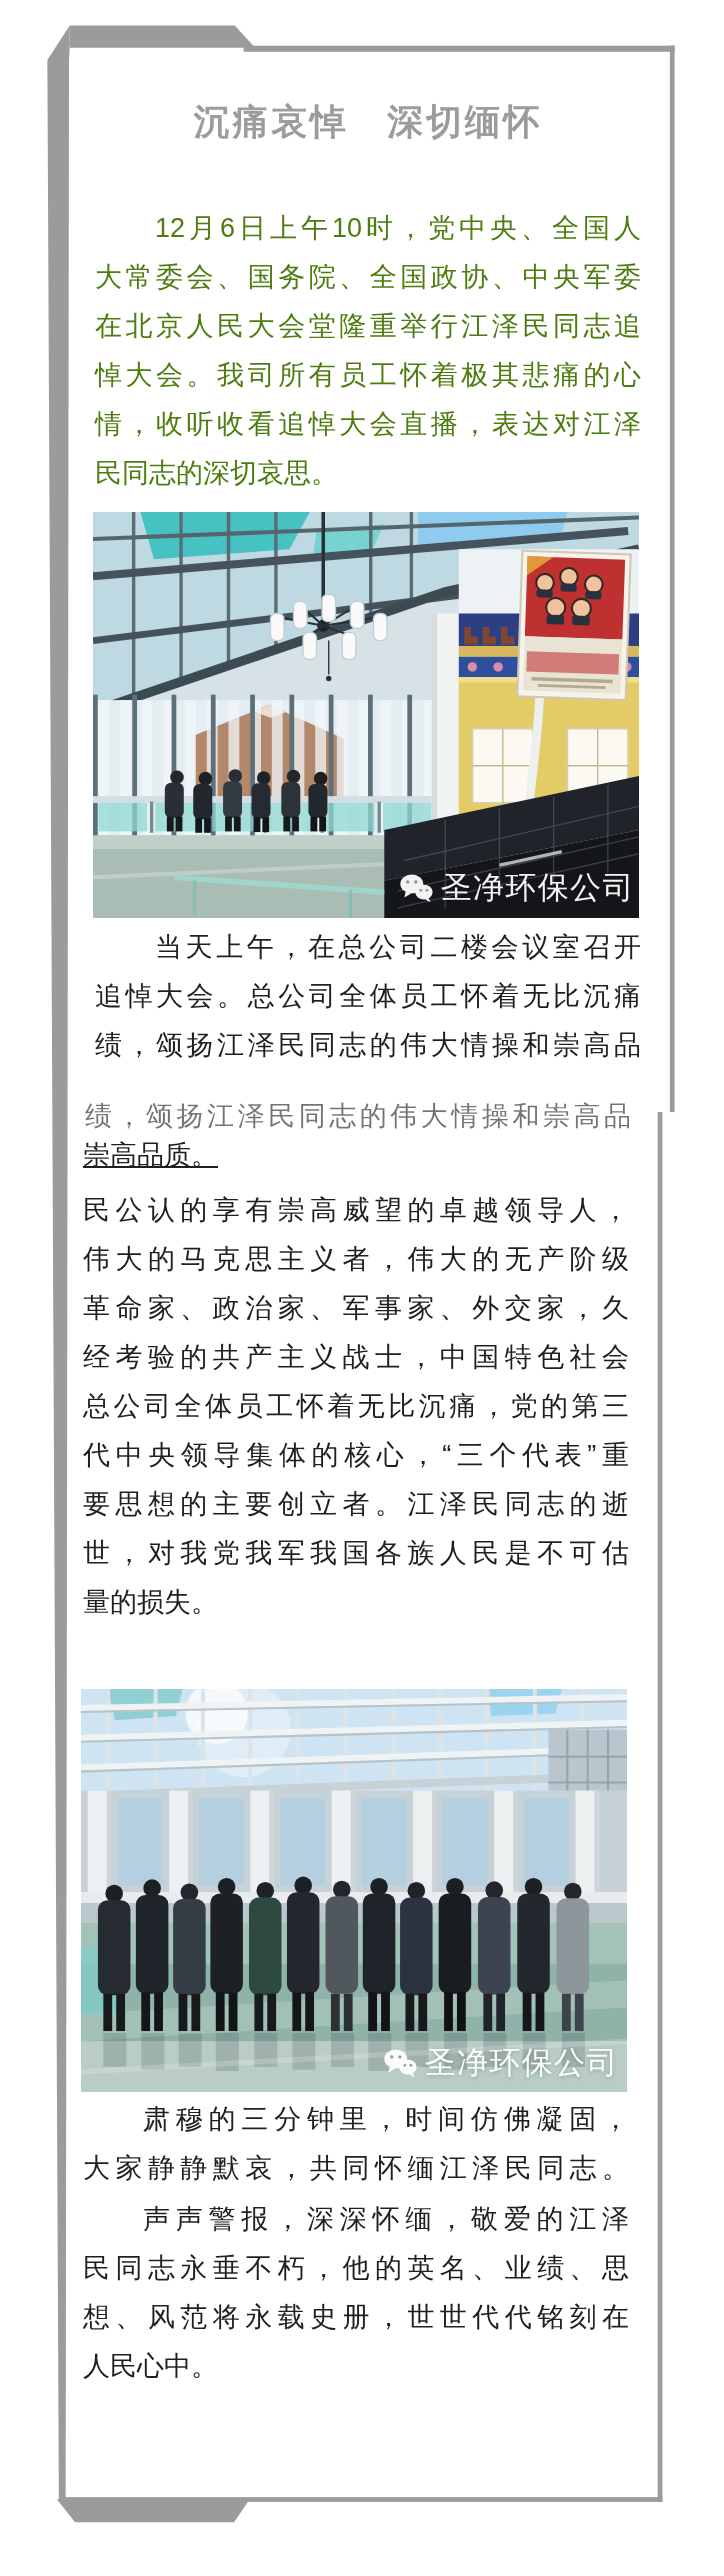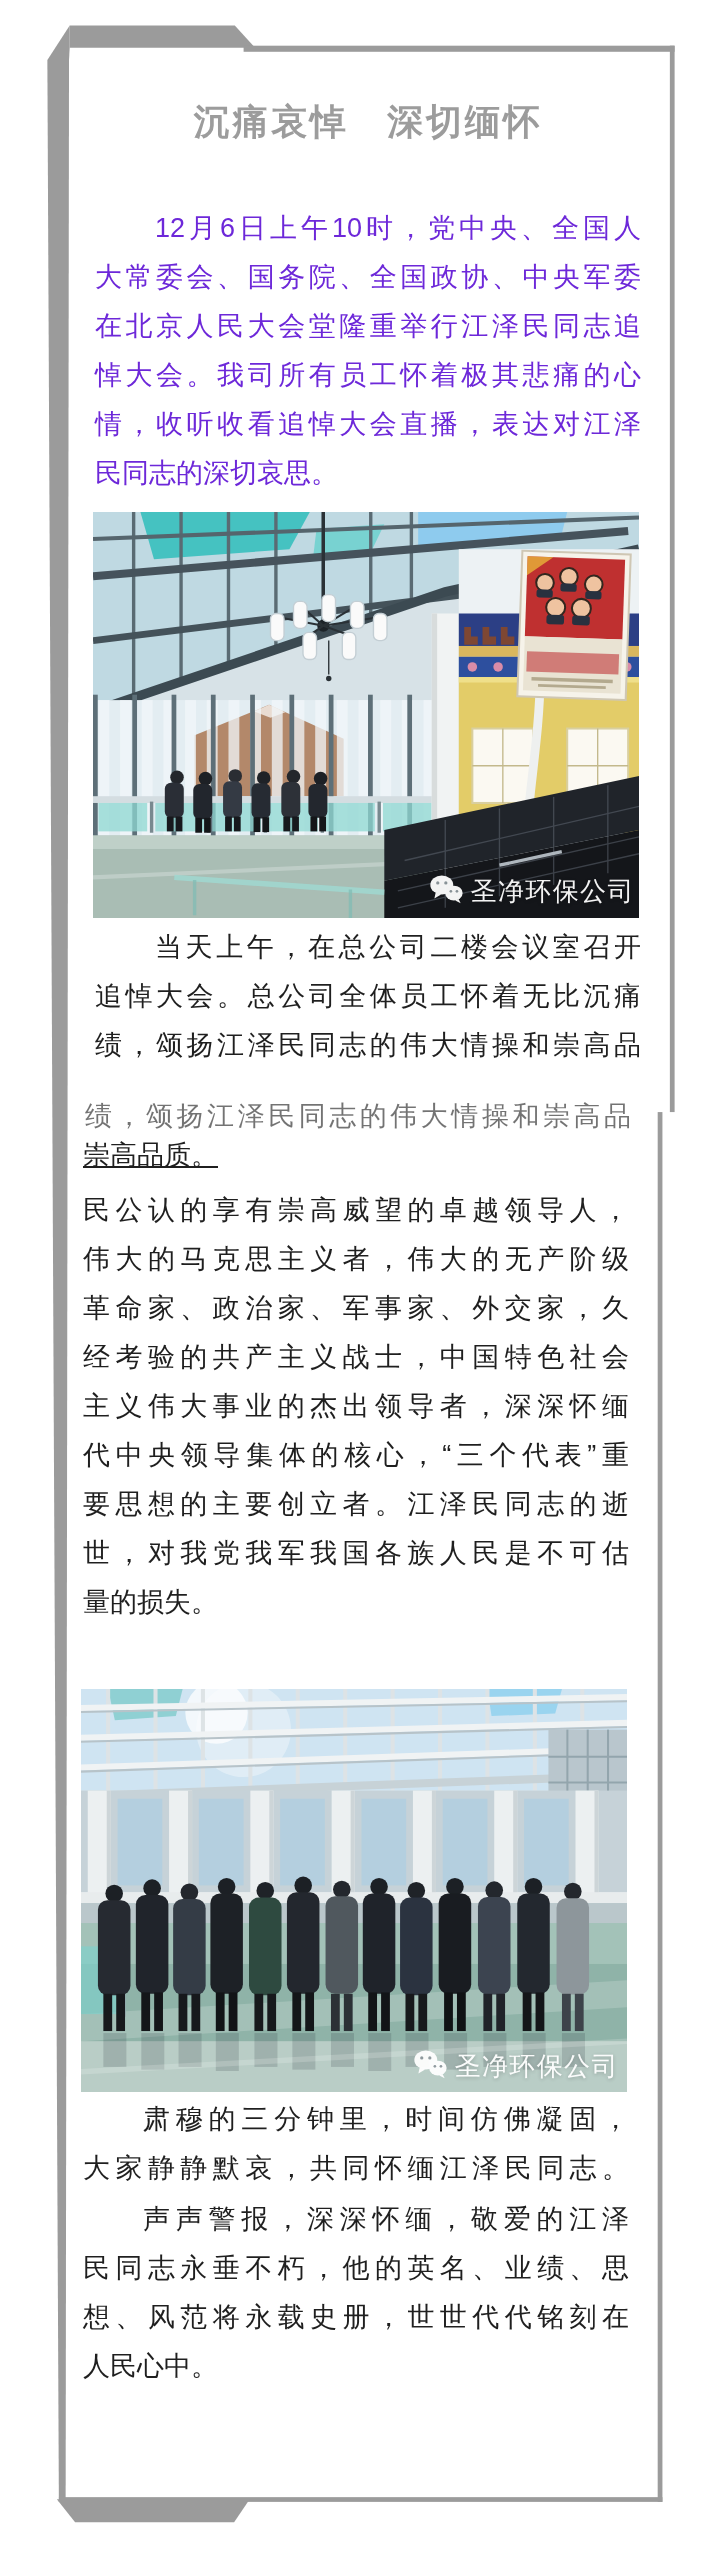--- a/index.html
+++ b/index.html
@@ -11,22 +11,22 @@
   .para{position:absolute;width:546px;font-size:27px;line-height:49px;color:#1f1f1f;}
   .line{text-align:justify;text-align-last:justify;text-justify:inter-character;}
   .line.first{text-indent:60px;}
   .line.short{text-align-last:left;}
   .ghost{position:absolute;left:85px;top:1092px;width:546px;font-size:27px;line-height:49px;
          color:#1f1f1f;opacity:0.62;text-align:justify;text-align-last:justify;}
   .photo{position:absolute;overflow:hidden;background:#cfd8dc;}
   .photo svg{display:block;width:100%;height:100%;}
   #photo1{left:93px;top:512px;width:546px;height:406px;}
   #photo2{left:81px;top:1689px;width:546px;height:403px;}
-  .wm{position:absolute;display:flex;gap:6.8px;color:#ffffff;
-      font-size:26px;letter-spacing:1.4px;opacity:.95;text-shadow:0 0.7px 4.1px rgba(0,0,0,.25);}
+  .wm{position:absolute;display:flex;align-items:center;gap:6.8px;color:#ffffff;
+      font-size:31px;letter-spacing:1.4px;opacity:.95;text-shadow:0 0.7px 4.1px rgba(0,0,0,.25);}
   #photo1 .wm{right:4.1px;bottom:9.5px;}
   #photo2 .wm{right:8.1px;bottom:8.1px;}
   .wm svg{width:35px;height:30px;}
 </style>
 </head>
 <body>
 
 <div class="canvas">
 
   <svg class="frame-svg" width="724" height="2576" viewBox="0 0 1070 3806">
@@ -37,21 +37,21 @@
       <polygon points="70,88 102,88 97,3697 87,3697"></polygon>
       <rect x="990" y="67" width="7" height="1576"></rect>
       <rect x="972" y="1643" width="7" height="2054"></rect>
       <rect x="87" y="3690" width="892" height="7"></rect>
       <polygon points="84,3693 369,3693 346,3727 111,3727"></polygon>
     </g>
   </svg>
 
   <div class="title" style="color: rgb(156, 156, 156);">沉痛哀悼　深切缅怀</div>
 
-  <div class="para" style="left: 95px; top: 204px; color: #6d28d9;">
+  <div class="para" style="left: 95px; top: 204px; color: #4d7c0f;">
       <div class="line first">12月6日上午10时，党中央、全国人</div>
       <div class="line">大常委会、国务院、全国政协、中央军委</div>
       <div class="line">在北京人民大会堂隆重举行江泽民同志追</div>
       <div class="line">悼大会。我司所有员工怀着极其悲痛的心</div>
       <div class="line">情，收听收看追悼大会直播，表达对江泽</div>
       <div class="line short">民同志的深切哀思。</div>
     </div>
 
   <div class="photo" id="photo1">
     <svg viewBox="0 0 806 600" preserveAspectRatio="none">
@@ -295,21 +295,21 @@
   <div class="ghost" style="color: rgb(31, 31, 31);">绩，颂扬江泽民同志的伟大情操和崇高品</div>
 
   <div class="para" style="left: 83px; top: 1131px; color: rgb(31, 31, 31); text-decoration: underline;">
       <div class="line short">崇高品质。</div>
     </div>
   <div class="para" style="left: 83px; top: 1186px; color: rgb(31, 31, 31);">
       <div class="line">民公认的享有崇高威望的卓越领导人，</div>
       <div class="line">伟大的马克思主义者，伟大的无产阶级</div>
       <div class="line">革命家、政治家、军事家、外交家，久</div>
       <div class="line">经考验的共产主义战士，中国特色社会</div>
-      <div class="line">主义伟大事业的杰出领导者，深深怀缅</div>
+      <div class="line">总公司全体员工怀着无比沉痛，党的第三</div>
       <div class="line">代中央领导集体的核心，“三个代表”重</div>
       <div class="line">要思想的主要创立者。江泽民同志的逝</div>
       <div class="line">世，对我党我军我国各族人民是不可估</div>
       <div class="line short">量的损失。</div>
     </div>
 
   <div class="photo" id="photo2">
     <svg viewBox="0 0 806 595" preserveAspectRatio="none">
       <rect width="806" height="595" fill="#dde6ea"></rect>
       <rect x="0" y="0" width="806" height="150" fill="#cfe4f2"></rect>

